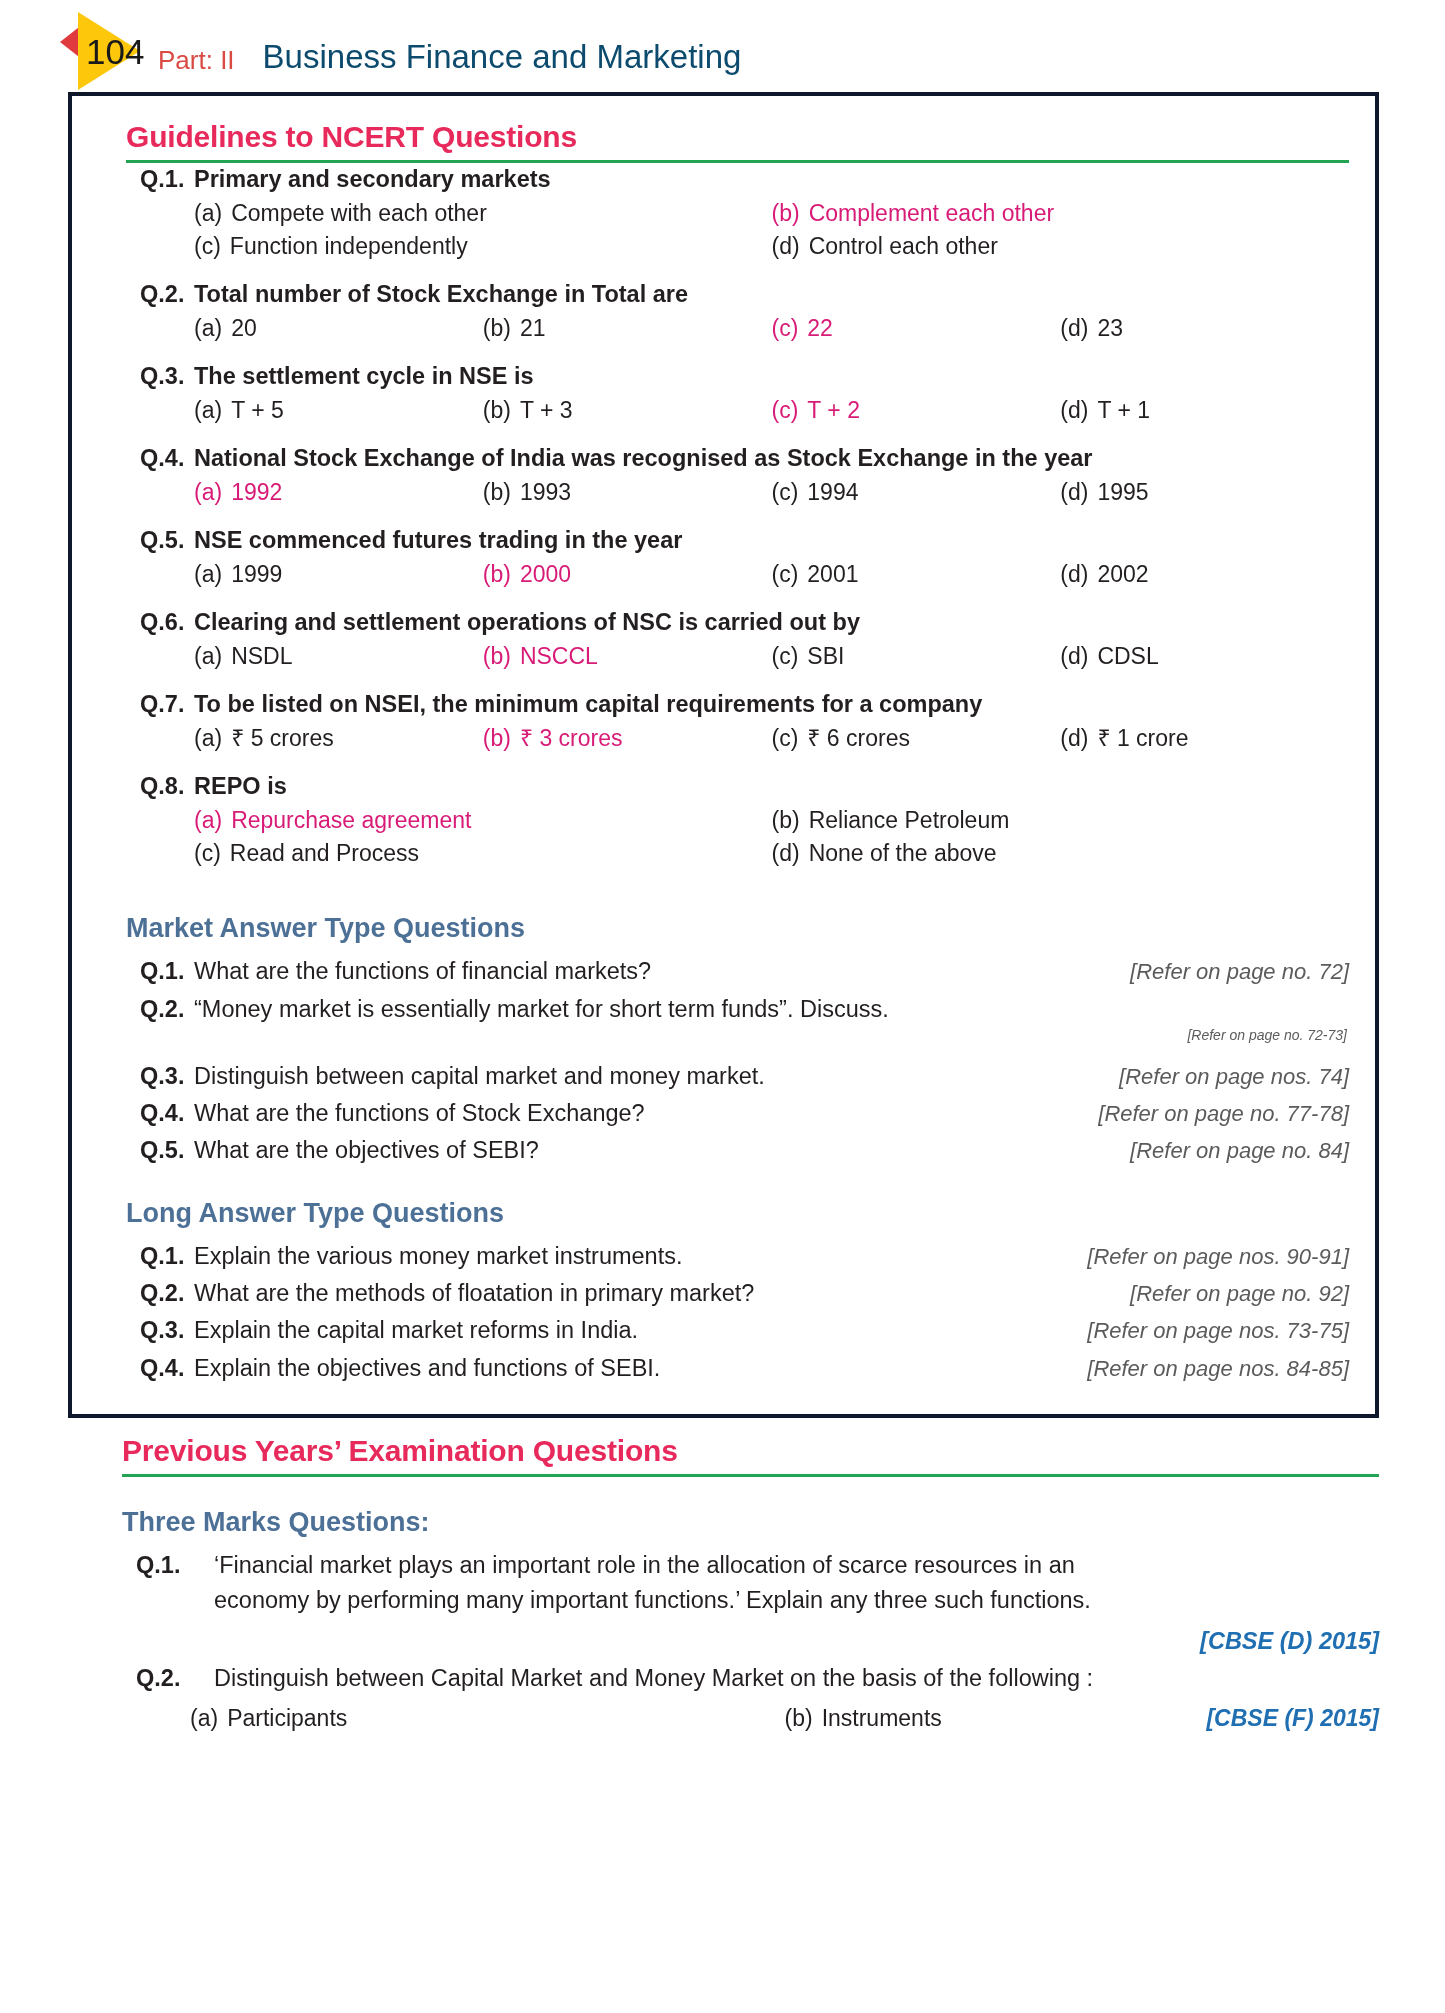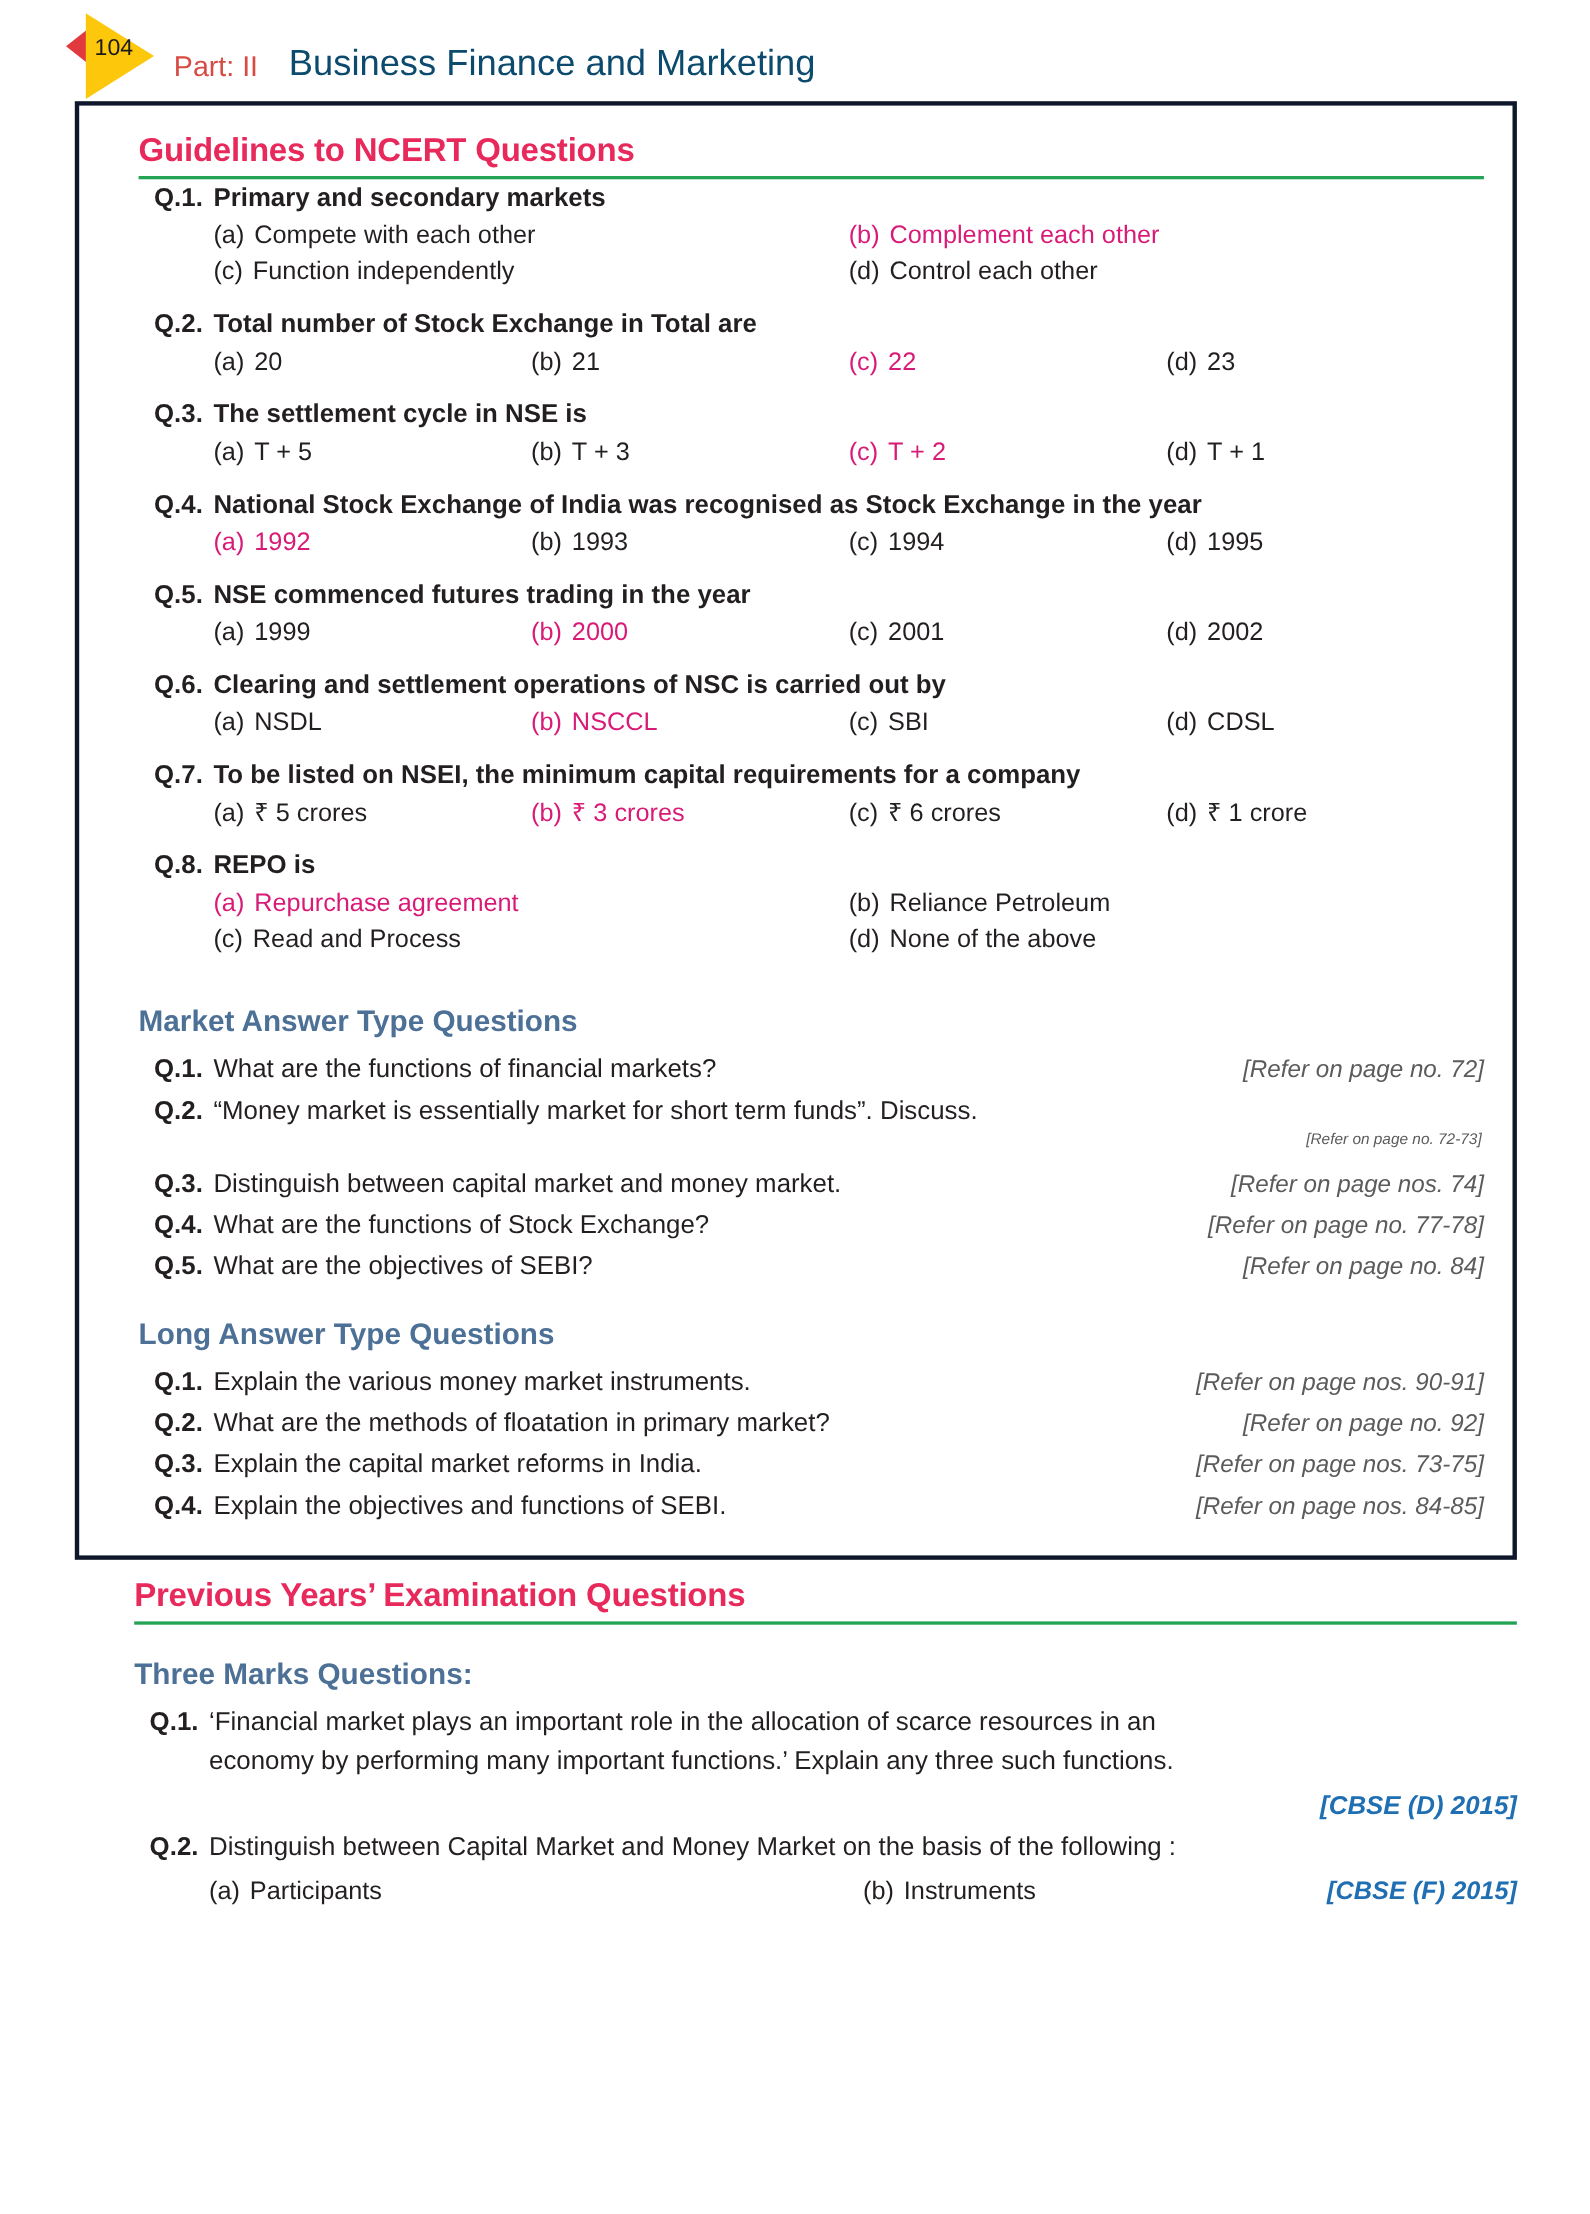--- a/index.html
+++ b/index.html
@@ -48,21 +48,21 @@
     position: absolute;
     left: 18px; top: 0px;
     width: 0; height: 0;
     border-top: 39px solid transparent;
     border-bottom: 39px solid transparent;
     border-left: 62px solid #fdc70c;
   }
   .folio-num {
     position: absolute;
     left: 26px; top: 20px;
-    font-size: 21px;
+    font-size: 35px;
     font-weight: 400;
     color: #1a1a1a;
     letter-spacing: 0px;
     font-family: "Liberation Sans", sans-serif;
   }
   .run-part {
     font-size: 26px;
     color: #d94a43;
     margin-left: 6px;
     margin-bottom: 16px;
@@ -201,21 +201,21 @@
     display: flex;
     align-items: baseline;
     font-size: 23.5px;
     line-height: 1.5;
   }
   .pq-num {
     font-weight: bold;
     flex: 0 0 auto;
     width: 54px;
   }
-  .pq-body { flex: 1 1 auto; }
+  .pq-body { flex: 1 1 auto; margin-left: 24px; }
   .pq-body p {
     margin: 0;
     text-align: justify;
     text-align-last: left;
   }
   .pq-body p.last { text-align: left; }
   .cbse {
     font-weight: bold;
     font-style: italic;
     color: #1f6fb2;

